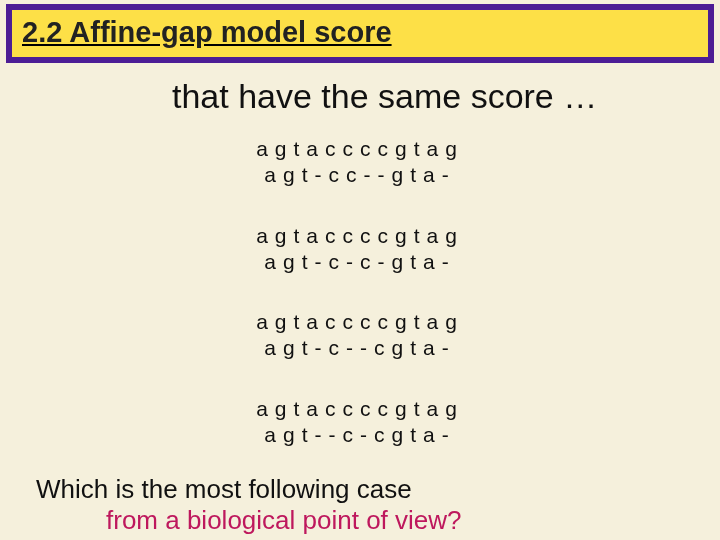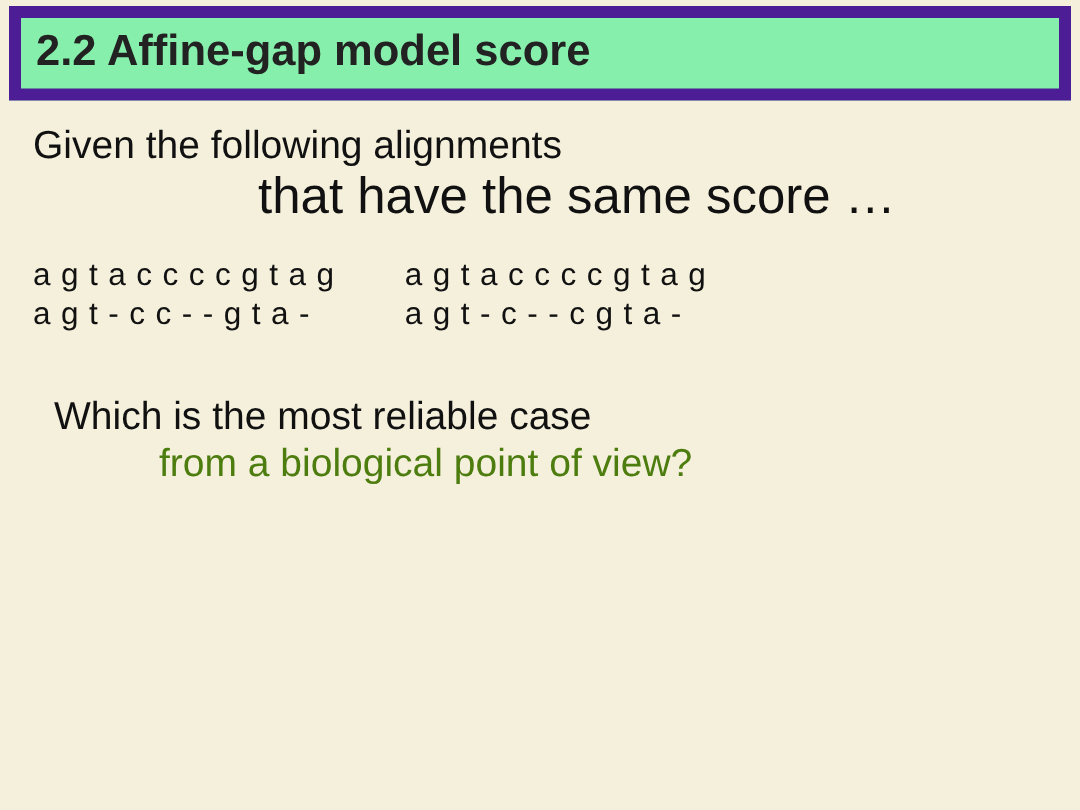--- a/index.html
+++ b/index.html
@@ -9,24 +9,25 @@
     background: #f5f0dc;
     font-family: Arial, Helvetica, sans-serif;
     overflow: hidden;
   }
   .slide {
     width: 100%;
     height: 100%;
     padding: 4px 6px 10px 6px;
   }
   .title-box {
-    border: 8px solid #4c1d95;
-    background: #86efac;
+    border: 6px solid #4c1d95;
+    background: #fde047;
     padding: 6px 10px 8px 10px;
     margin-bottom: 14px;
+    text-decoration: underline;
   }
   .title-text {
     font-size: 29px;
     font-weight: bold;
     color: #222;
   }
   .intro {
     padding: 0 8px 0 16px;
     margin-bottom: 20px;
   }
@@ -34,66 +35,70 @@
     font-size: 26px;
     color: #111;
   }
   .intro-line2 {
     font-size: 34px;
     color: #111;
     padding-left: 150px;
   }
   .align-grid {
     display: grid;
-    grid-template-columns: 1fr 1fr 1fr 1fr;
+    grid-template-columns: 1fr;
     column-gap: 40px;
     row-gap: 34px;
     padding: 0 16px 0 16px;
-    margin-bottom: 38px;
+    margin-bottom: 26px;
+    text-align: center;
   }
   .align-pair {
     font-family: Arial, Helvetica, sans-serif;
     font-size: 21px;
     color: #111;
     letter-spacing: 7px;
     line-height: 1.25;
     white-space: pre;
   }
   .footer {
     padding: 0 10px 0 30px;
   }
   .footer-line1 {
     font-size: 26px;
     color: #111;
   }
   .footer-line2 {
     font-size: 26px;
-    color: #4d7c0f;
+    color: #be185d;
     padding-left: 70px;
   }
 </style>
 </head>
 <body>
 
 <div class="slide">
 
   <div class="title-box">
     <div class="title-text">2.2 Affine-gap model score</div>
   </div>
 
   <div class="intro">
-    <div class="intro-line1">Given the following alignments</div>
     <div class="intro-line2">that have the same score …</div>
   </div>
 
   <div class="align-grid">
     <div class="align-pair"><span>agtaccccgtag</span>
 <span>agt-cc--gta-</span></div>
     <div class="align-pair"><span>agtaccccgtag</span>
+<span>agt-c-c-gta-</span></div>
+    <div class="align-pair"><span>agtaccccgtag</span>
 <span>agt-c--cgta-</span></div>
+    <div class="align-pair"><span>agtaccccgtag</span>
+<span>agt--c-cgta-</span></div>
   </div>
 
   <div class="footer">
-    <div class="footer-line1">Which is the most reliable case</div>
+    <div class="footer-line1">Which is the most following case</div>
     <div class="footer-line2">from a biological point of view?</div>
   </div>
 
 </div>
 
 </body></html>

